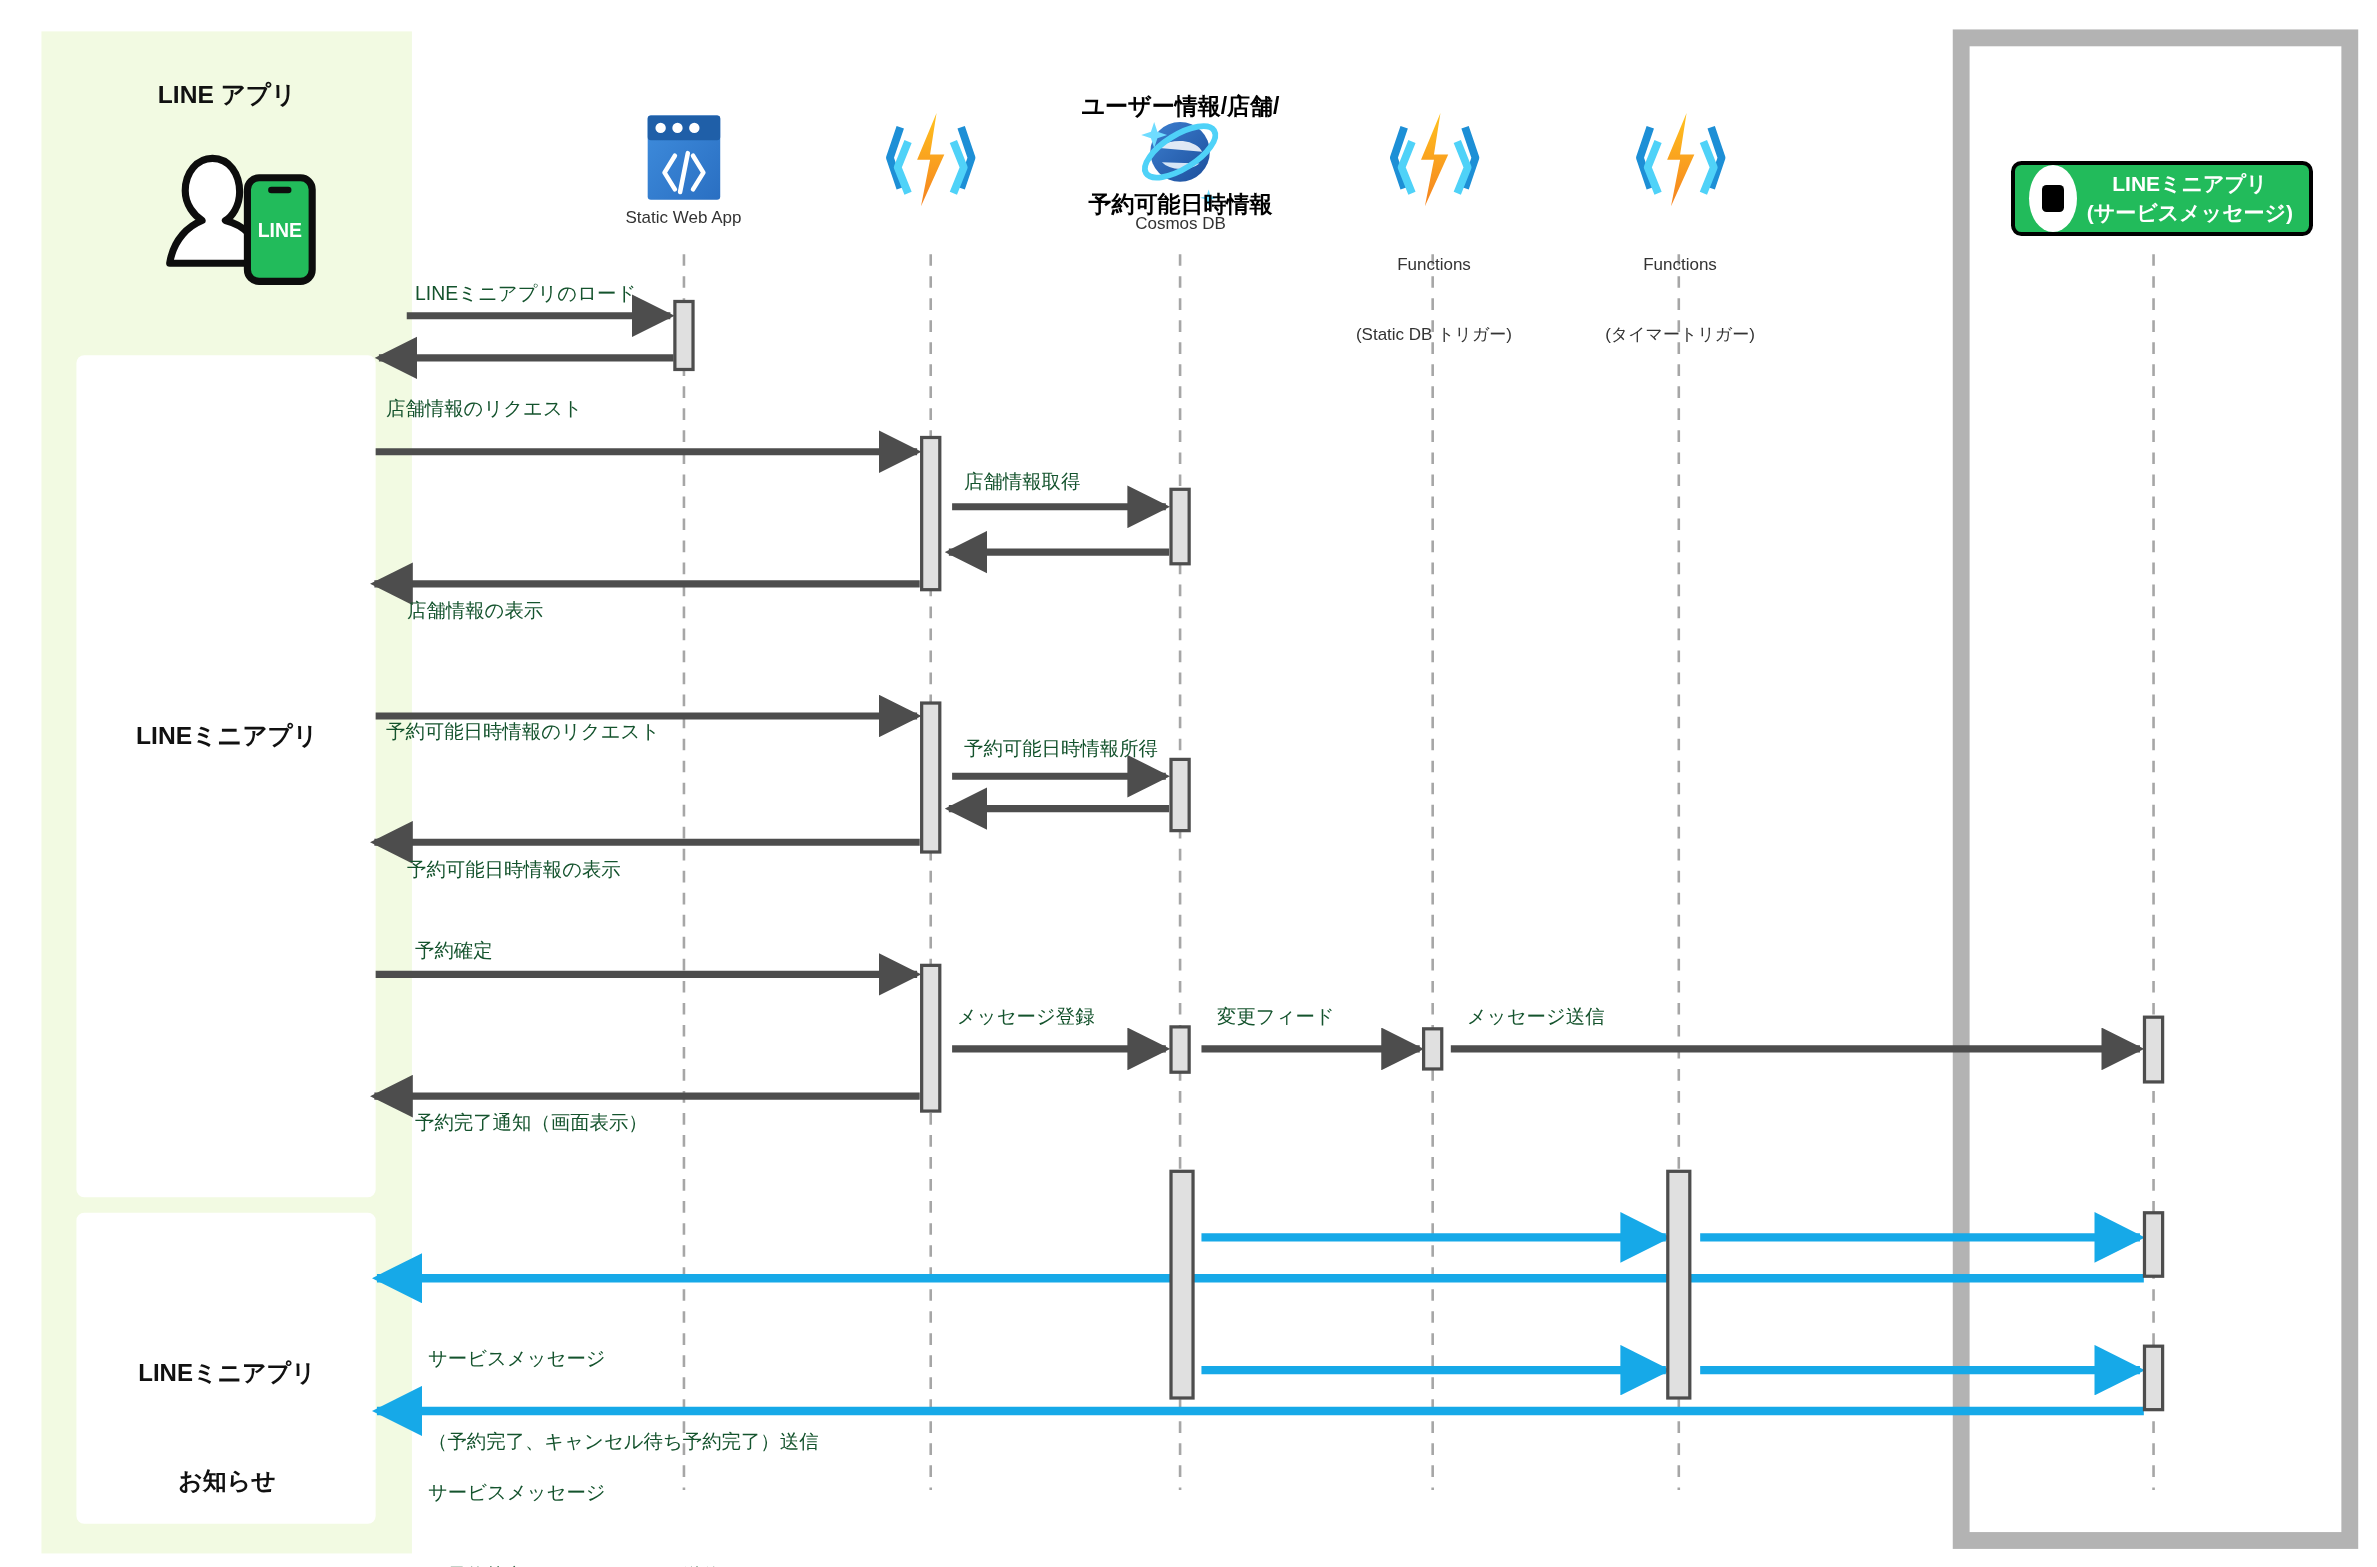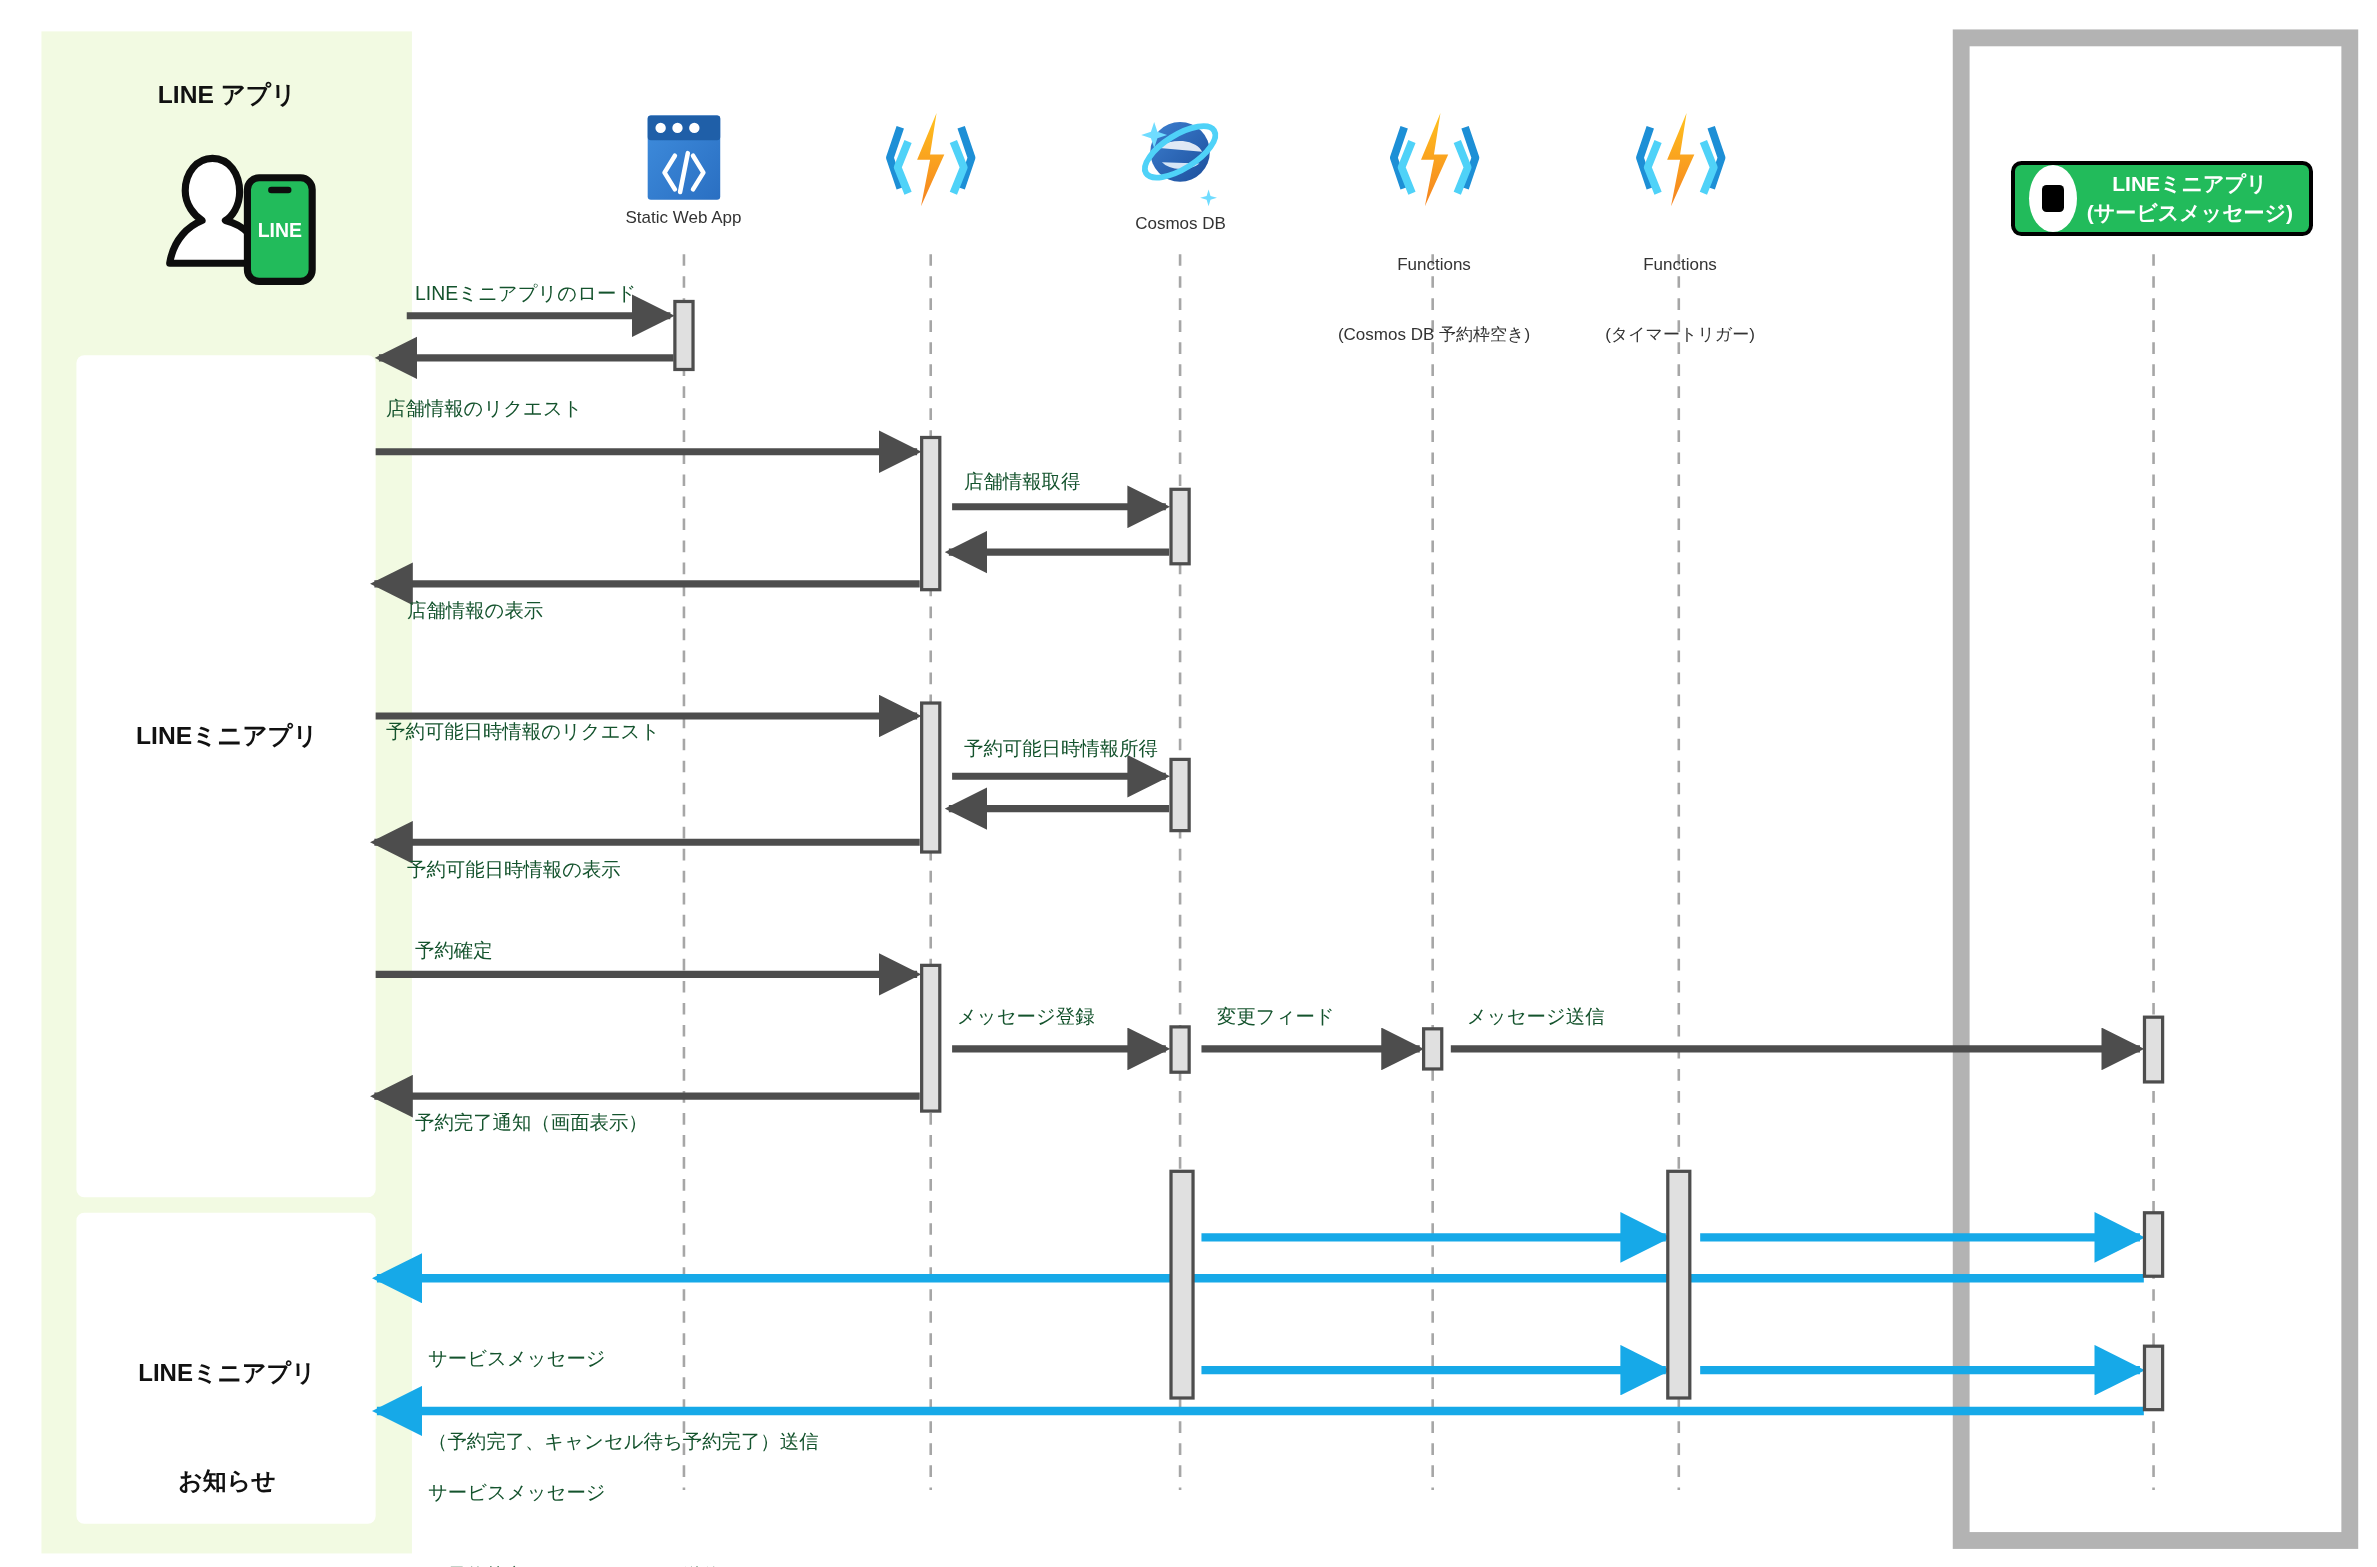--- a/index.html
+++ b/index.html
@@ -173,34 +173,38 @@
     <g transform="translate(262,238)">
       <path d="M66,6 C92,6 108,30 108,58 C108,80 96,96 86,102
                C112,108 140,130 146,168 L0,168 C6,130 30,110 50,102
                C38,94 24,78 24,56 C24,28 42,6 66,6 Z" fill="#ffffff" stroke="#0d0d0d" stroke-width="11" stroke-linejoin="round"></path>
       <rect x="120" y="36" width="100" height="160" rx="18" fill="#22bb5b" stroke="#0d0d0d" stroke-width="11"></rect>
       <rect x="152" y="50" width="36" height="10" rx="5" fill="#0d0d0d"></rect>
       <text x="170" y="128" text-anchor="middle" fill="#ffffff" font-family="Liberation Sans, sans-serif" font-size="30" font-weight="bold">LINE</text>
     </g>
   </svg>
 
+  <div class="lbl title-top" style="left:1012px;top:24.6px;width:337px;">
+    <div>ユーザー情報/店舗/</div>
+    <div>予約可能日時情報</div>
+  </div>
 
   <div class="lbl lane-title" style="left:78px;top:78px;width:298px;text-align:center;">LINE アプリ</div>
   <div class="lbl lane-title" style="left:78px;top:719px;width:298px;">LINEミニアプリ</div>
   <div class="lbl lane-title-sm" style="left:78px;top:1283px;width:298px;">
     <div>LINEミニアプリ</div>
     <div>お知らせ</div>
     
   </div>
 
   <div class="lbl hdr-label" style="left:580px;top:206px;width:207px;">Static Web App</div>
   <div class="lbl hdr-label" style="left:1077px;top:212px;width:207px;">Cosmos DB</div>
   <div class="lbl hdr-label" style="left:1298px;top:206px;width:272px;">
     <div>Functions</div>
-    <div>(Cosmos DB 予約枠空き)</div>
+    <div>(Static DB トリガー)</div>
   </div>
   <div class="lbl hdr-label" style="left:1544px;top:206px;width:272px;">
     <div>Functions</div>
     <div>(タイマートリガー)</div>
   </div>
 
   <div class="mini-pill" style="left:2011px;top:161px;width:302px;height:75px;">
     <span class="circ">
         <span class="sq"></span>
       </span>

